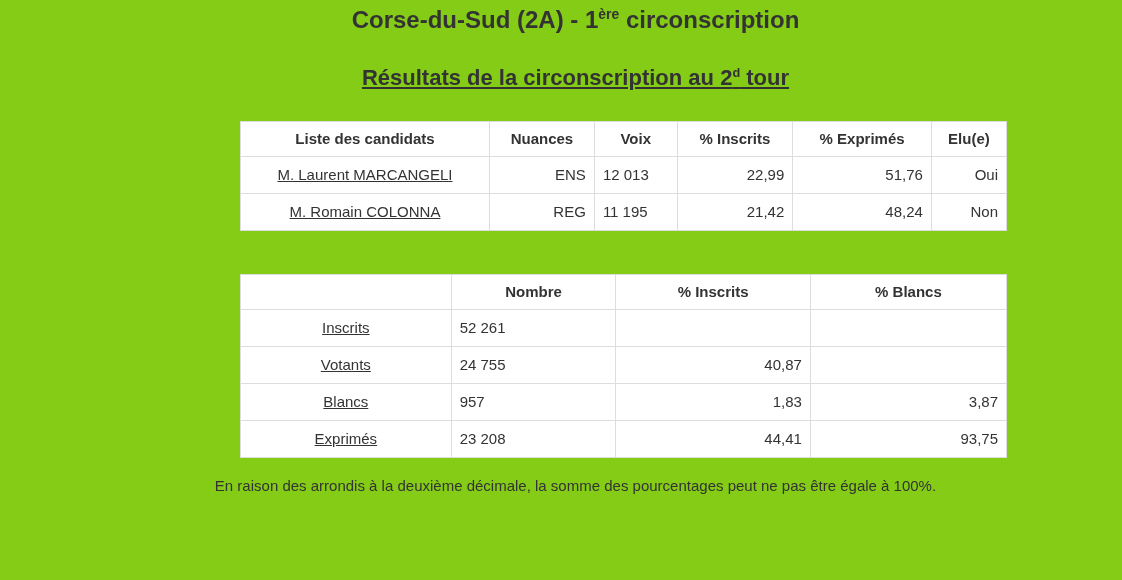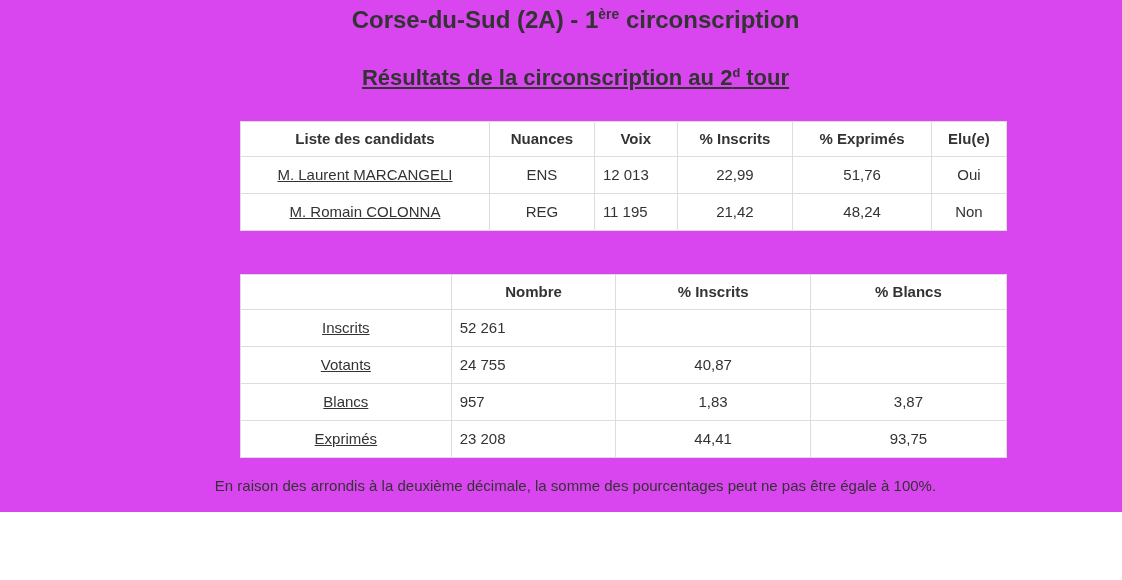--- a/index.html
+++ b/index.html
@@ -5,22 +5,22 @@
   html, body {
     margin: 0;
     padding: 0;
     background: #ffffff;
     font-family: "Liberation Sans", "DejaVu Sans", sans-serif;
     color: #333333;
   }
   .page {
     position: relative;
     width: 1122px;
-    height: 512px;
-    background: #d946ef;
+    height: 580px;
+    background: #84cc16;
     overflow: hidden;
   }
   .content {
     position: absolute;
     left: 192px;
     top: 0;
     width: 767px;
   }
   h1.page-title {
     margin: 6px 0 0 0;
@@ -65,21 +65,21 @@
   table.tbl th {
     padding: 7px 8px;
     font-weight: bold;
     text-align: center;
   }
   table.tbl td {
     padding: 8px;
     font-weight: normal;
   }
   .al { text-align: center; text-decoration: underline; }
-  .ac { text-align: center; }
+  .ac { text-align: right; }
   .ar { text-align: left; }
   
   .cand-c1 { width: 32.5%; }
   .cand-c2 { width: 13.7%; }
   .cand-c3 { width: 10.8%; }
   .cand-c4 { width: 15.1%; }
   .cand-c5 { width: 18.1%; }
   .cand-c6 { width: 9.8%; }
   
   .part-c1 { width: 27.5%; }

